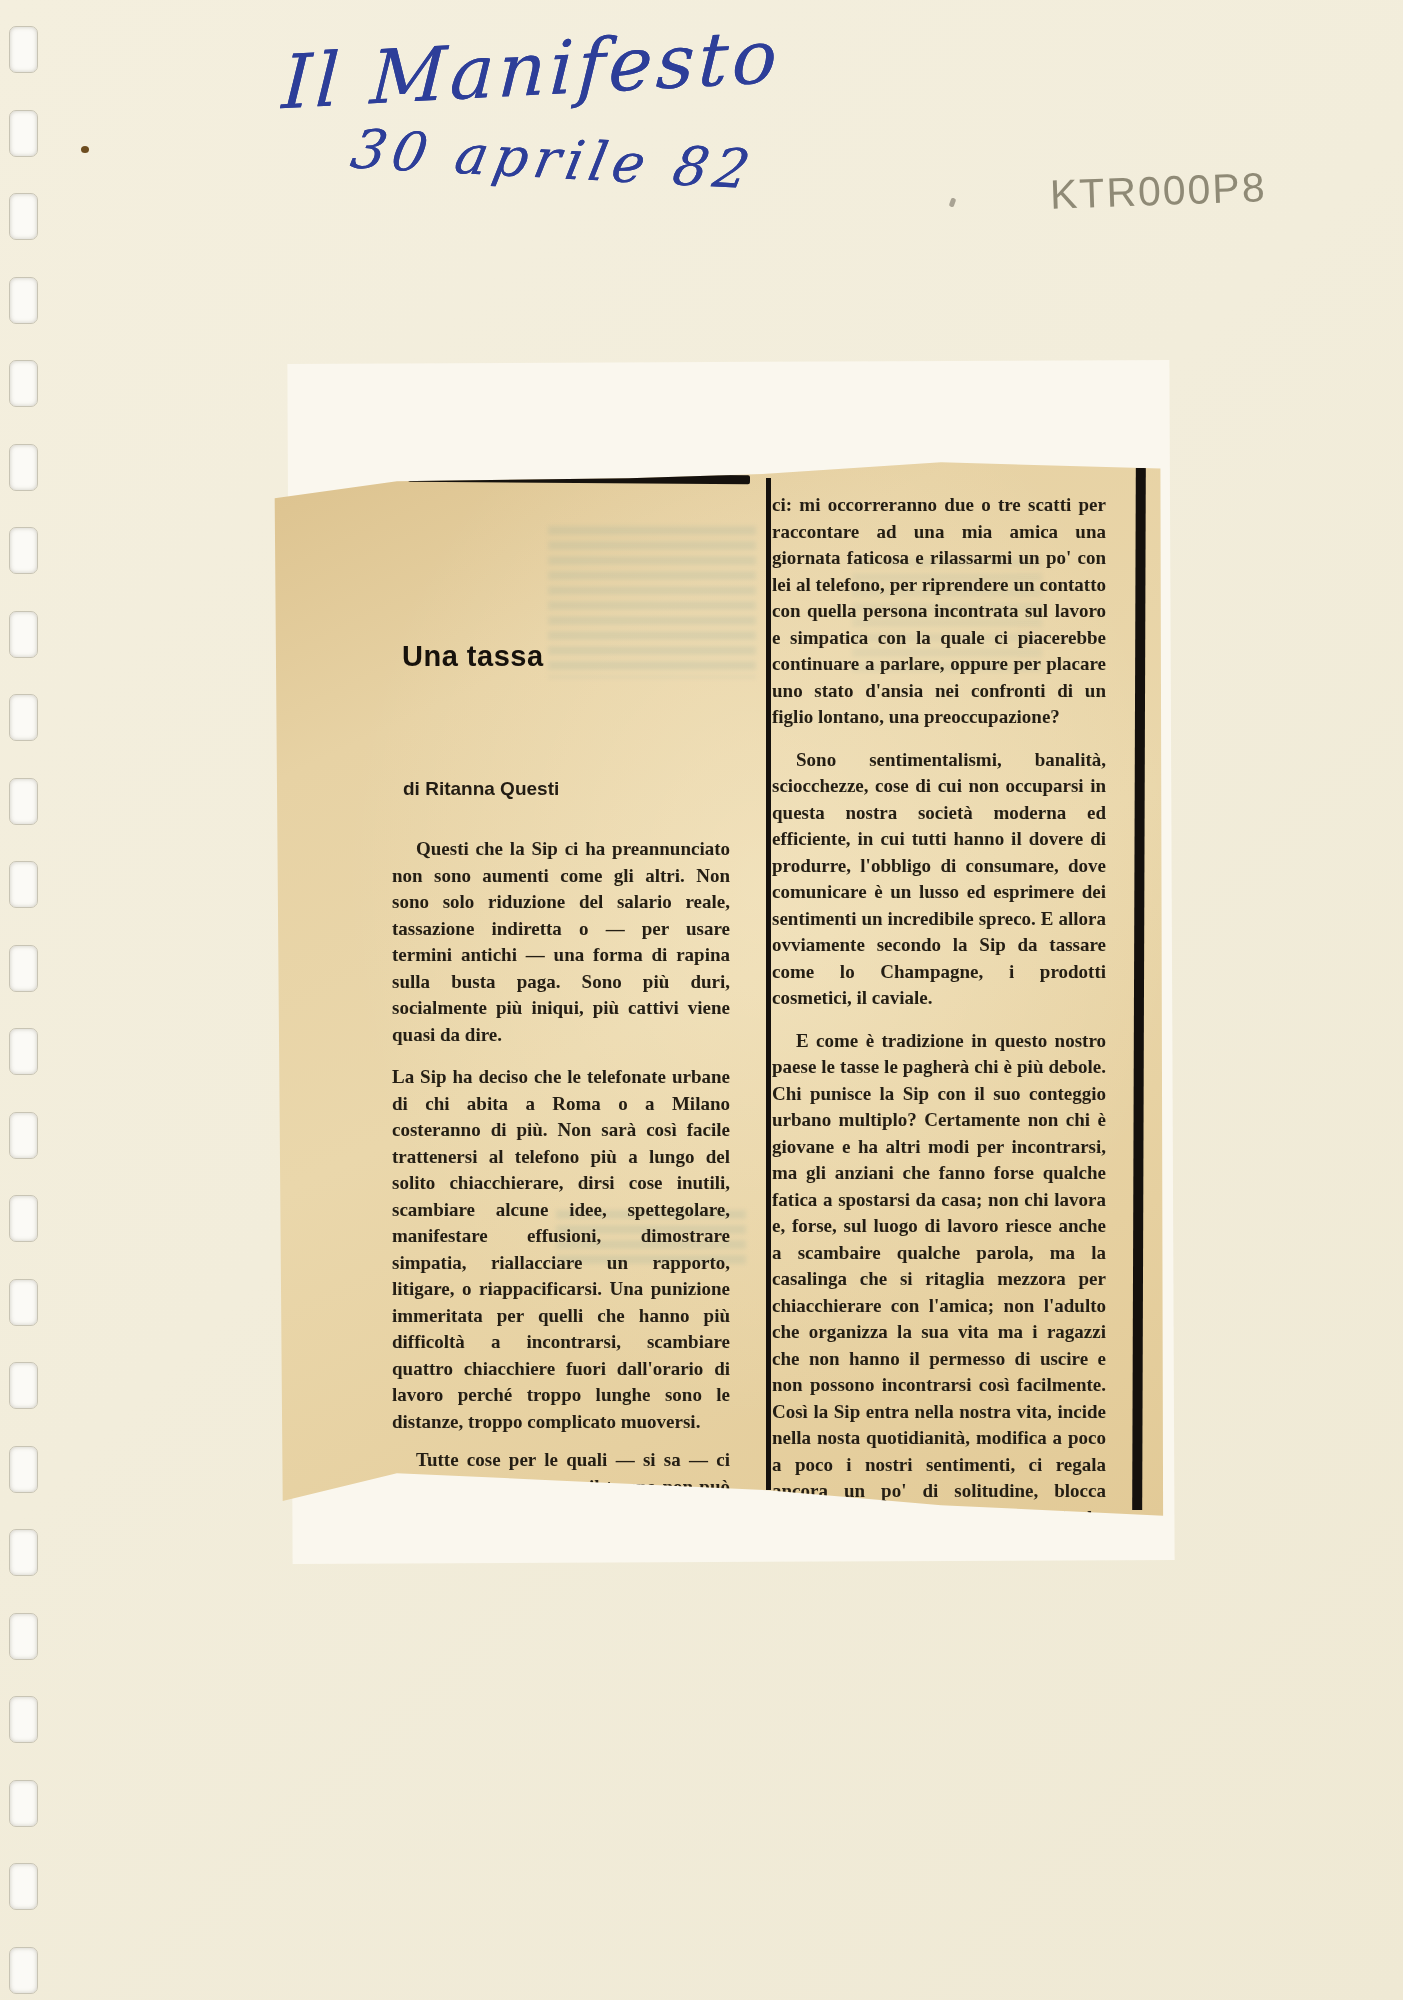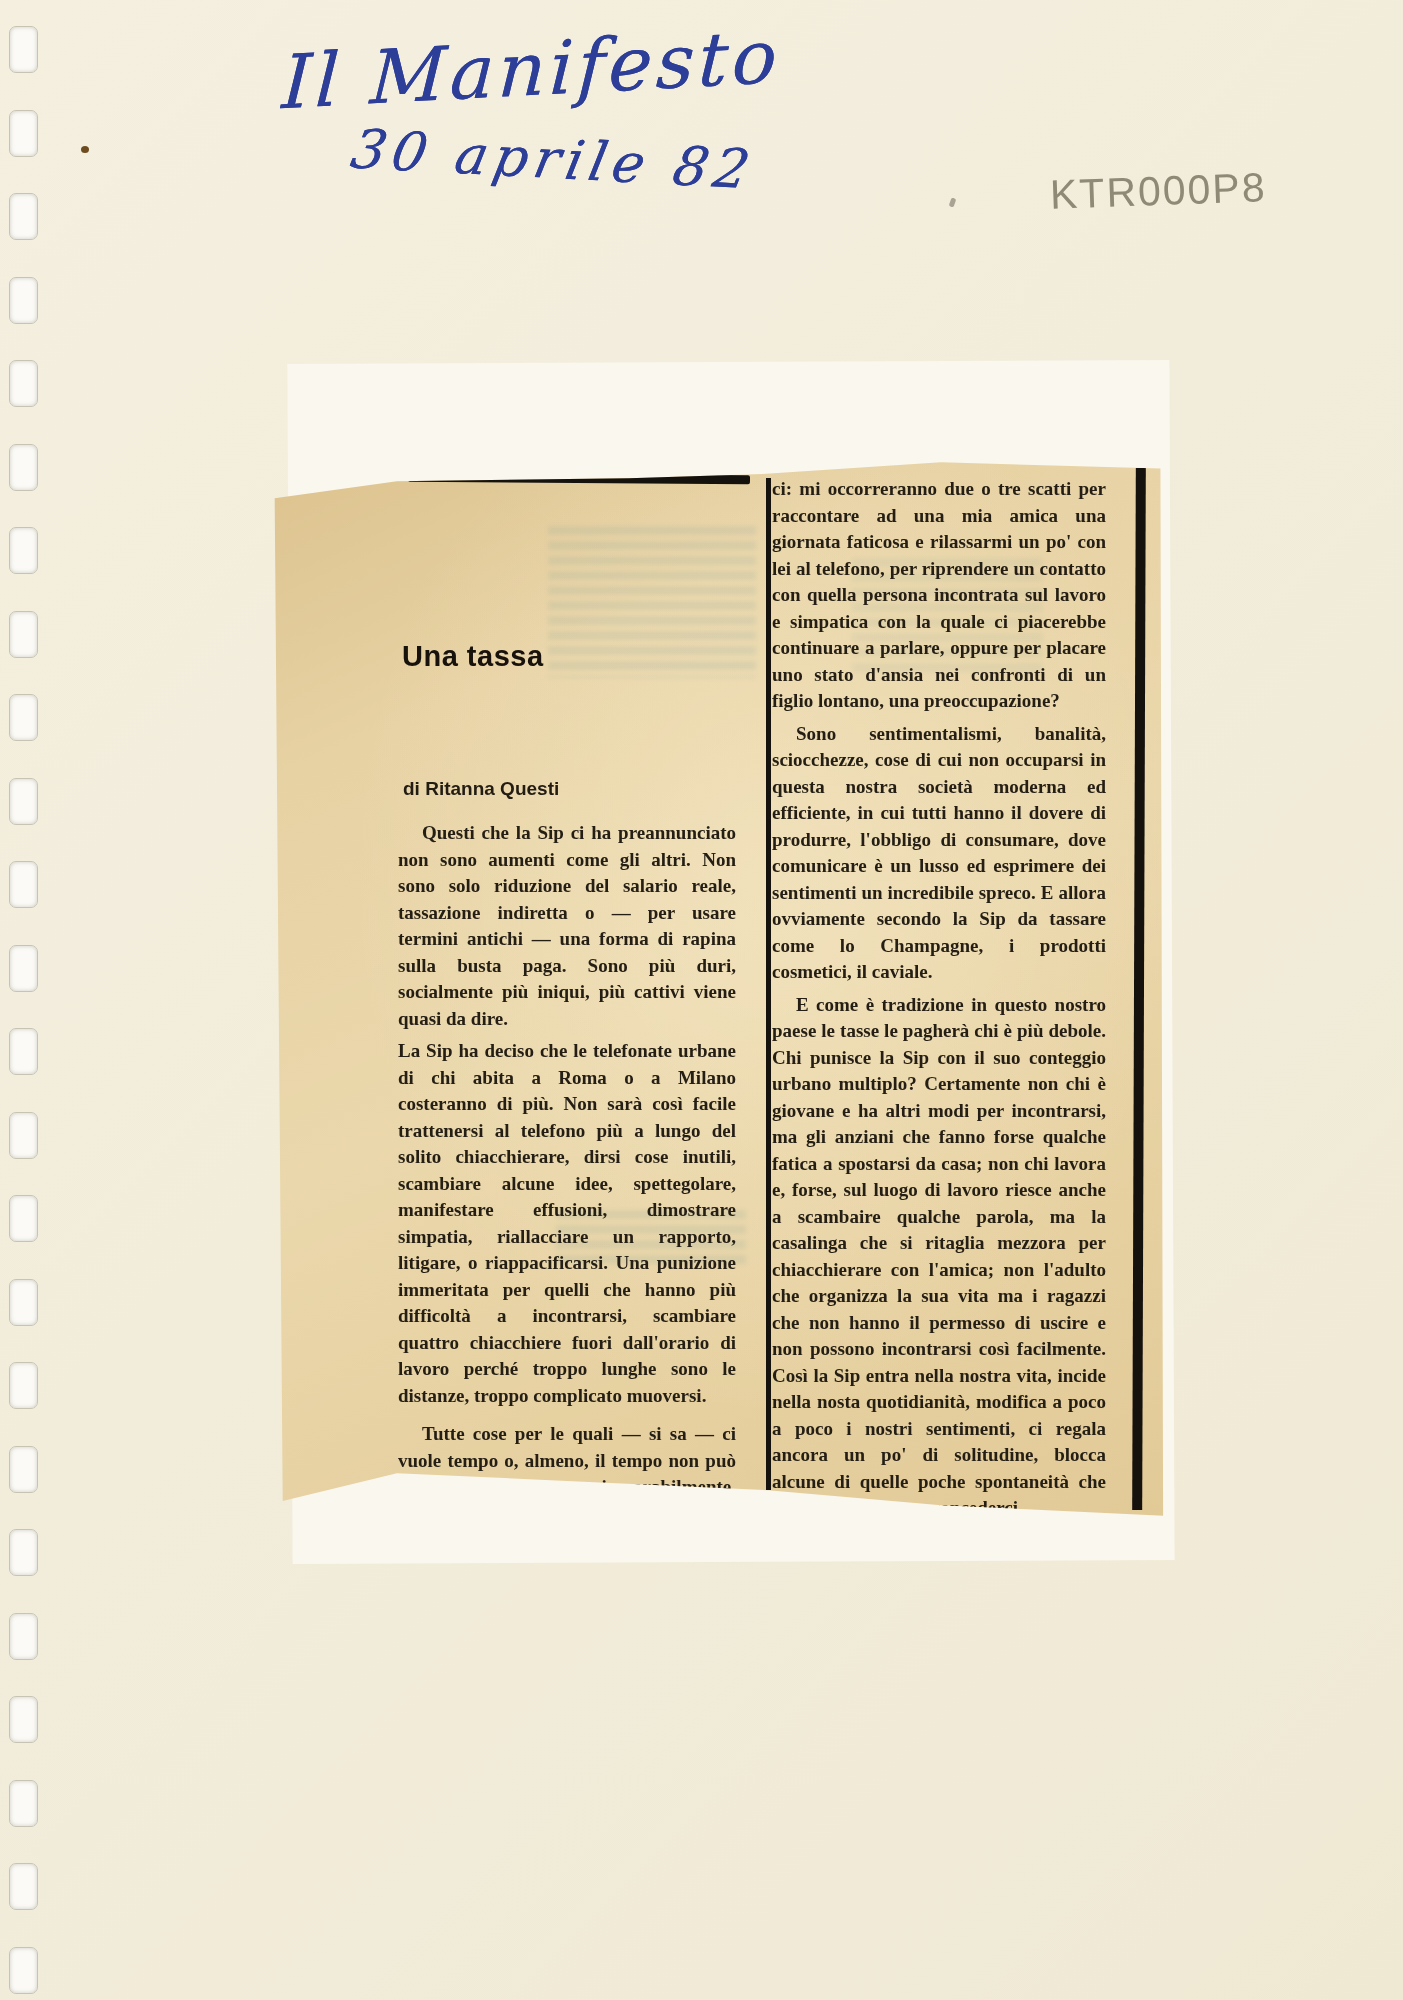--- a/index.html
+++ b/index.html
@@ -70,24 +70,24 @@
     position:absolute;left:131px;top:320px;width:300px;
     font-family:"Liberation Sans",sans-serif;font-weight:700;
     font-size:19px;color:#221c13;
   }
   .col{
     position:absolute;
     font-family:"Liberation Serif","DejaVu Serif",serif;font-weight:700;
     font-size:19px;line-height:26.5px;color:#241e14;
     text-align:justify;
   }
-  .col p{margin:0 0 6px 0;}
+  .col p{margin:16px 0 6px 0;}
   .col p.indent{text-indent:24px;}
   .col p.gap-before{margin-top:12px;}
-  .col-left{left:126px;top:362px;width:338px;}
+  .col-left{left:120px;top:362px;width:338px;}
   .col-right{left:500px;top:18px;width:334px;}
 </style>
 </head>
 <body>
 
 <div class="page">
 
   <div id="holes-container">
       <div class="hole" style="top: 26px;"></div>
       <div class="hole" style="top: 109.5px;"></div>

